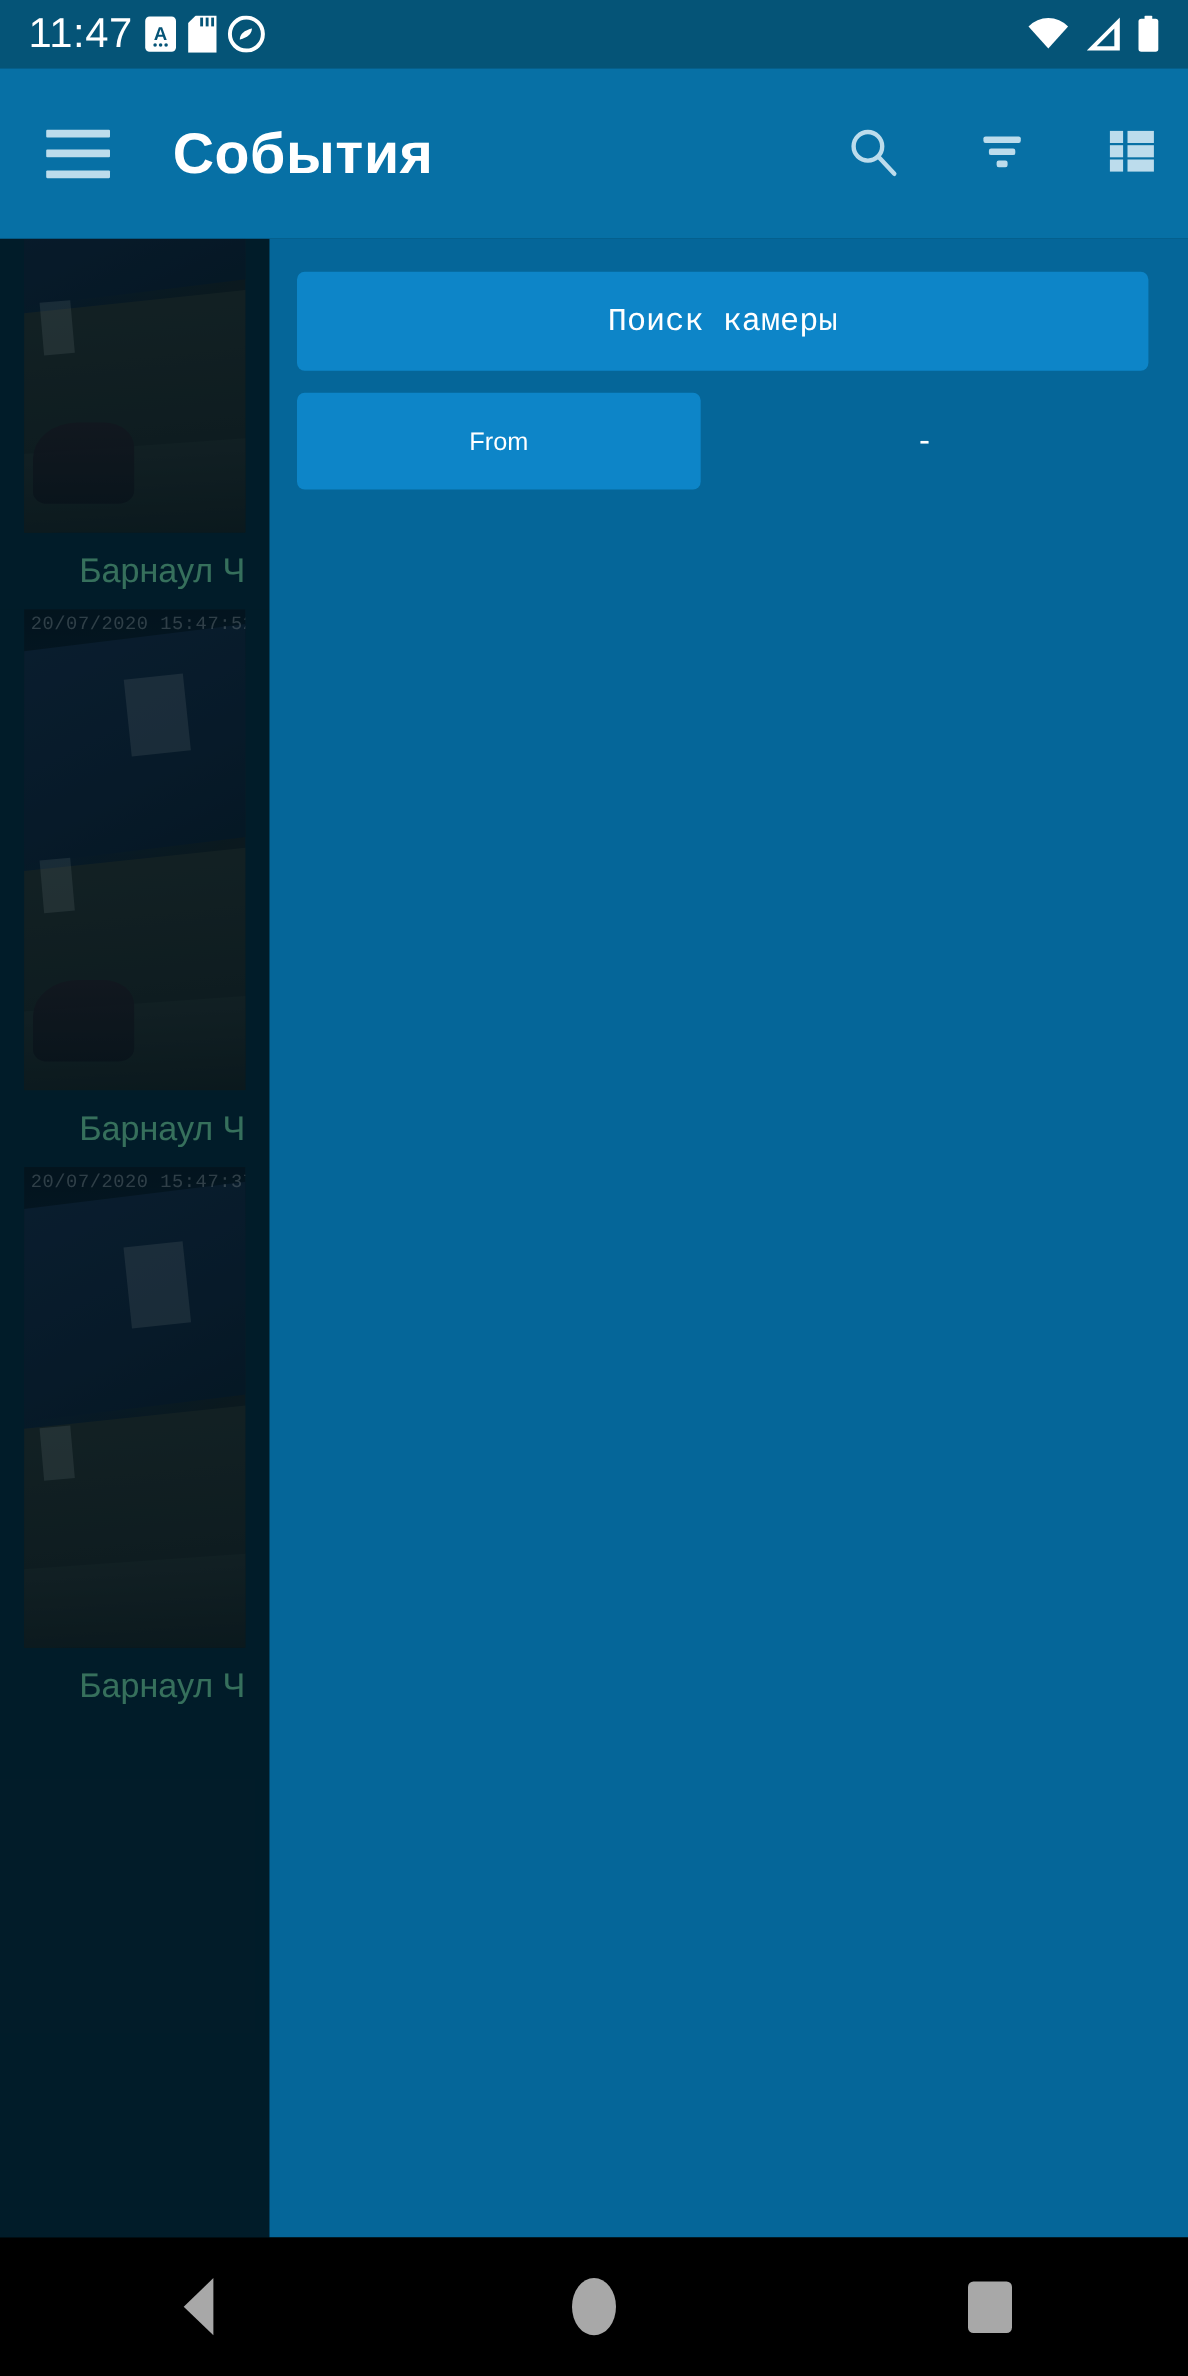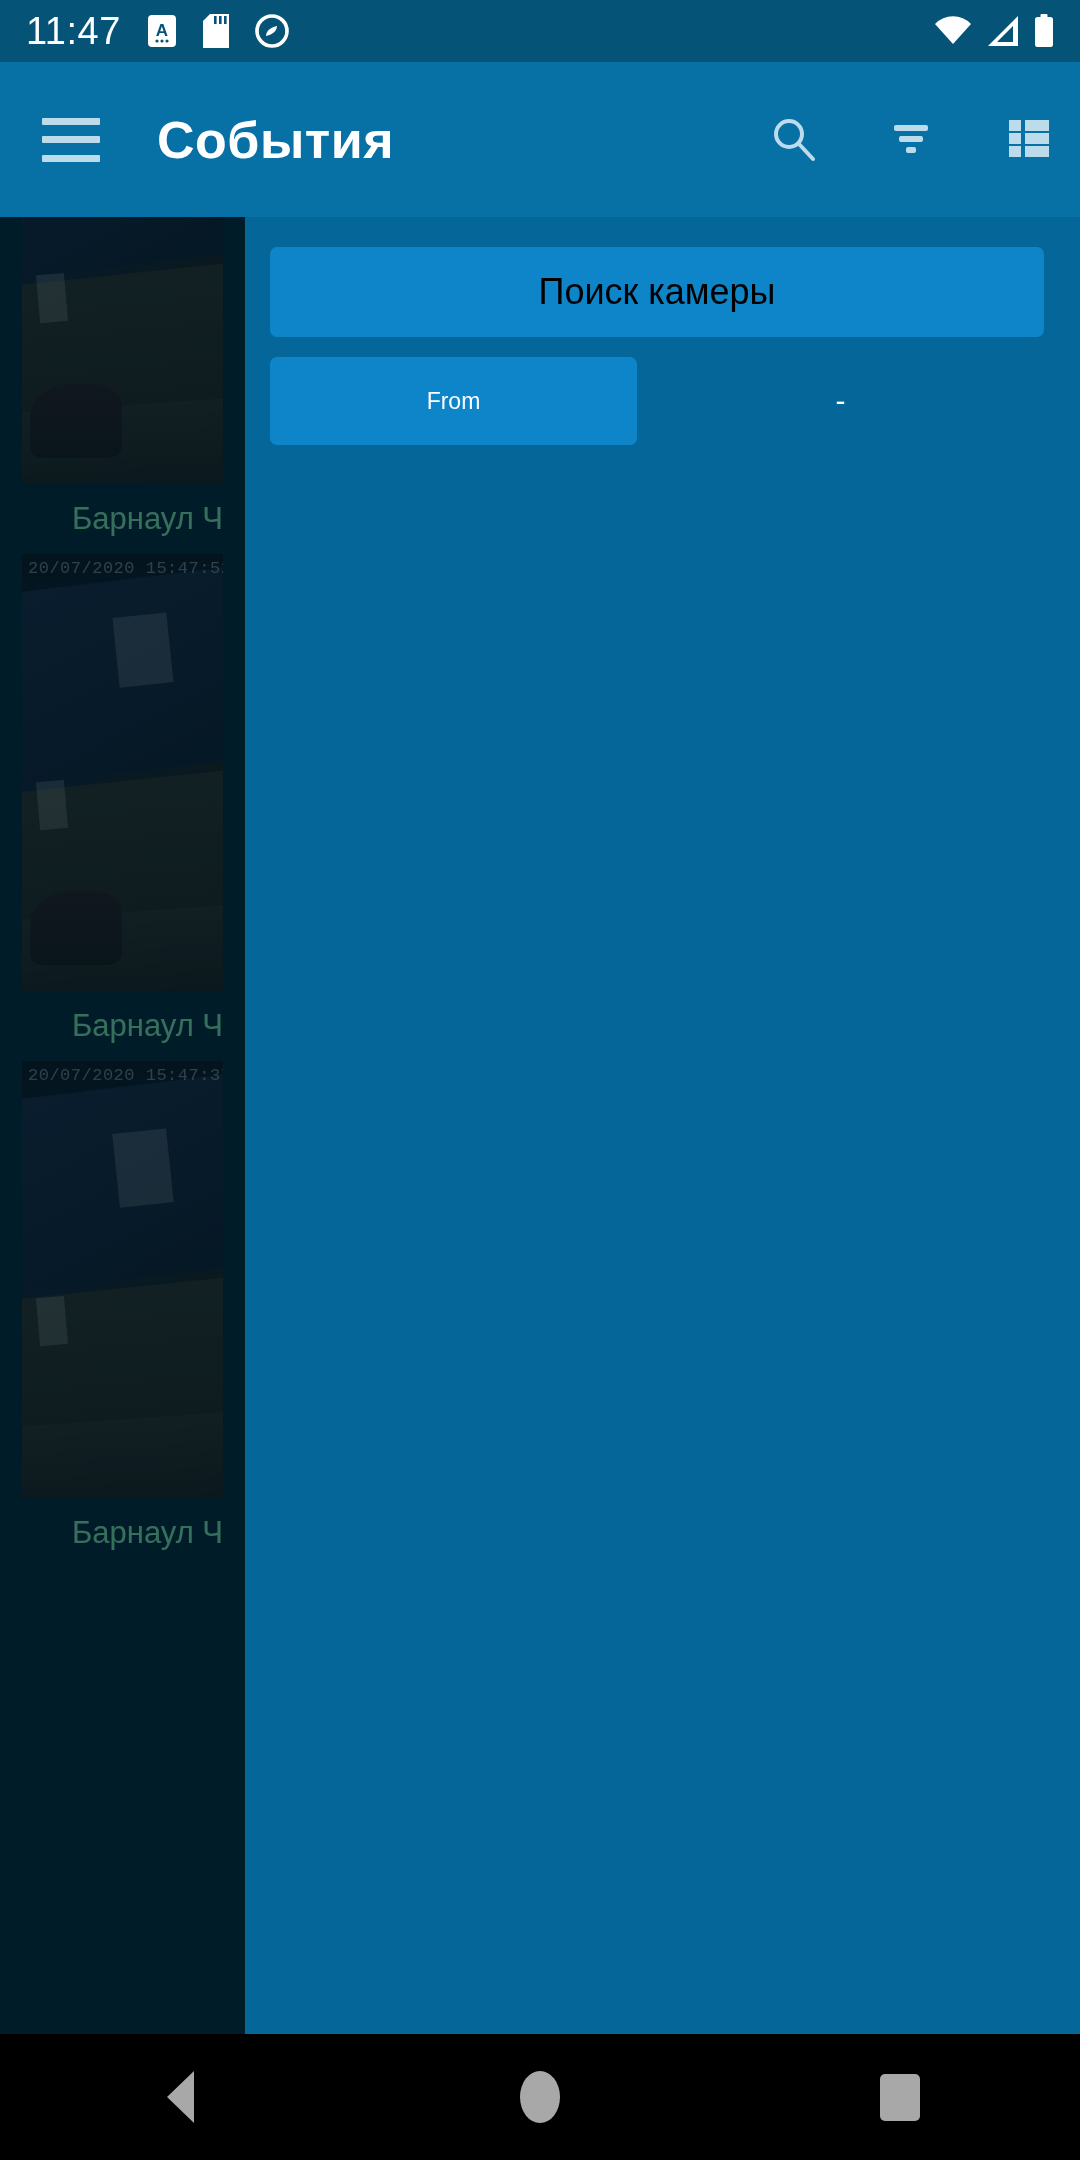--- a/index.html
+++ b/index.html
@@ -28,21 +28,21 @@
     height: 62px;
     background: #055477;
     display: flex;
     align-items: center;
     padding: 0 26px;
     z-index: 40;
   }
   #status-left {
     display: flex;
     align-items: center;
-    gap: 26px;
+    gap: 10px;
   }
   #clock {
     color: #ffffff;
     font-size: 38px;
     letter-spacing: 0.5px;
     line-height: 1;
     font-weight: 400;
   }
   .sb-icon { display: inline-flex; align-items: center; justify-content: center; }
   #status-right {
@@ -189,23 +189,23 @@
     background: #056699;
     z-index: 20;
     padding: 30px 36px 0 25px;
   }
   .panel-btn {
     width: 100%;
     height: 90px;
     background: #0d85c8;
     border: none;
     border-radius: 7px;
-    color: #000000;
-    font-family: Liberation Sans, sans-serif;
-    font-size: 36px;
+    color: #ffffff;
+    font-family: Liberation Mono, monospace;
+    font-size: 29px;
     cursor: pointer;
     display: flex;
     align-items: center;
     justify-content: center;
     margin-bottom: 20px;
   }
   #date-row {
     display: flex;
     align-items: center;
     width: 100%;

